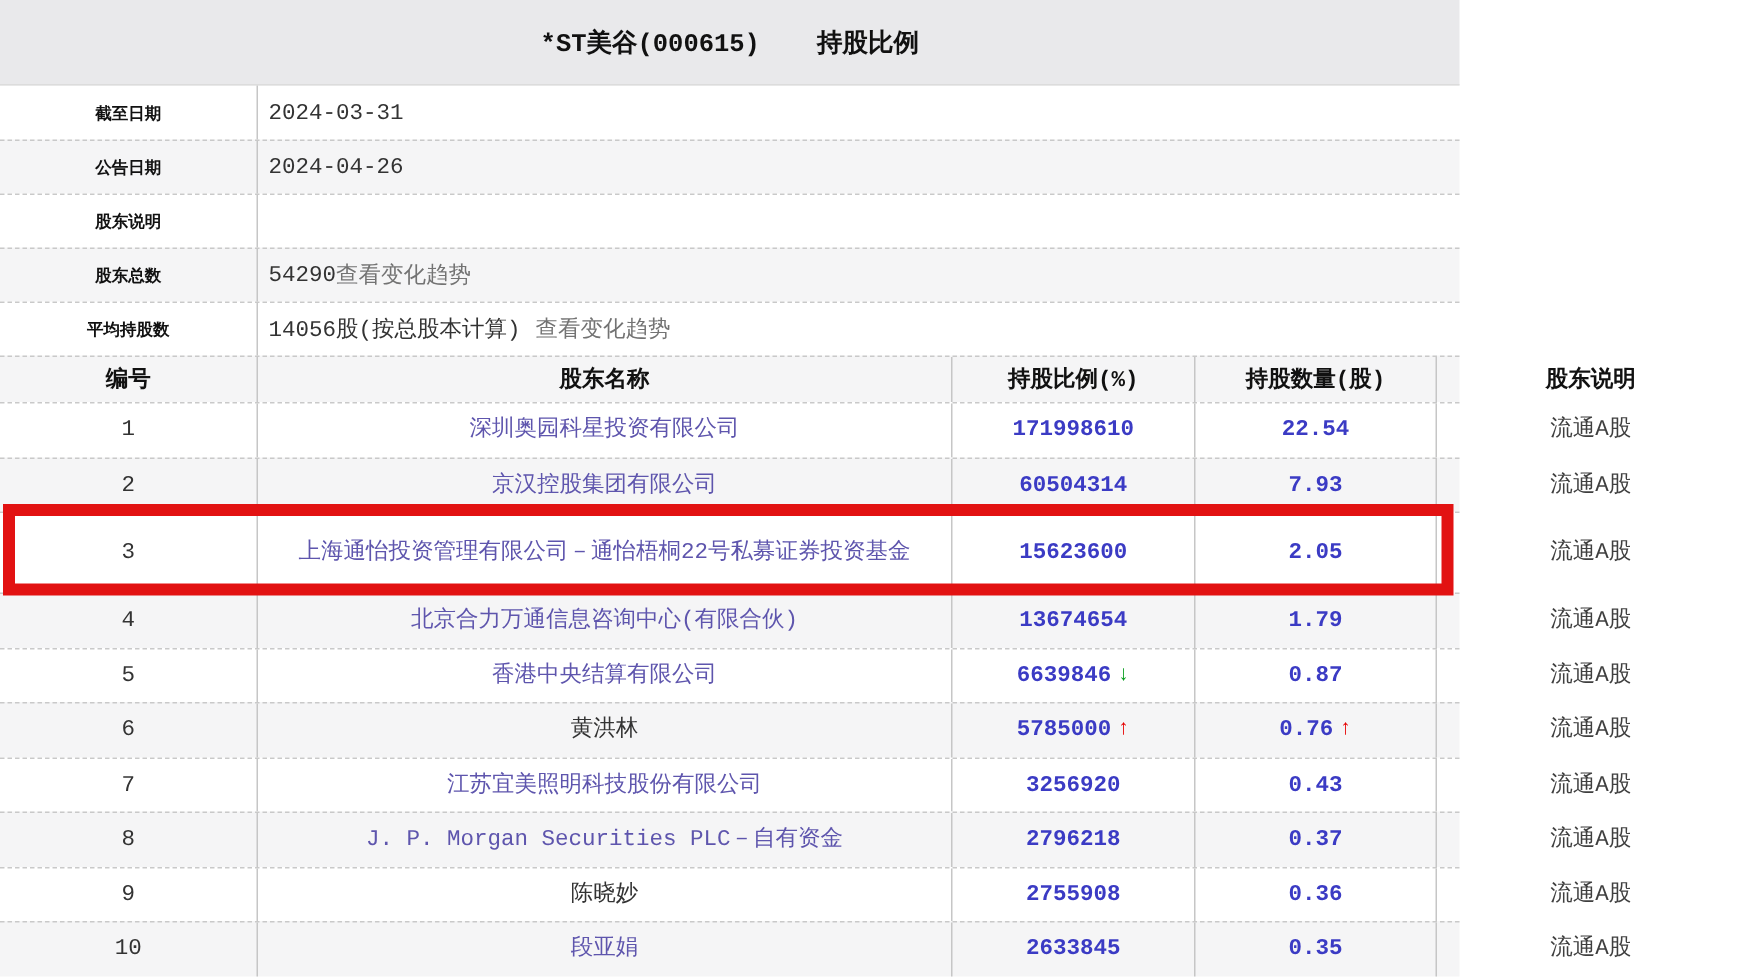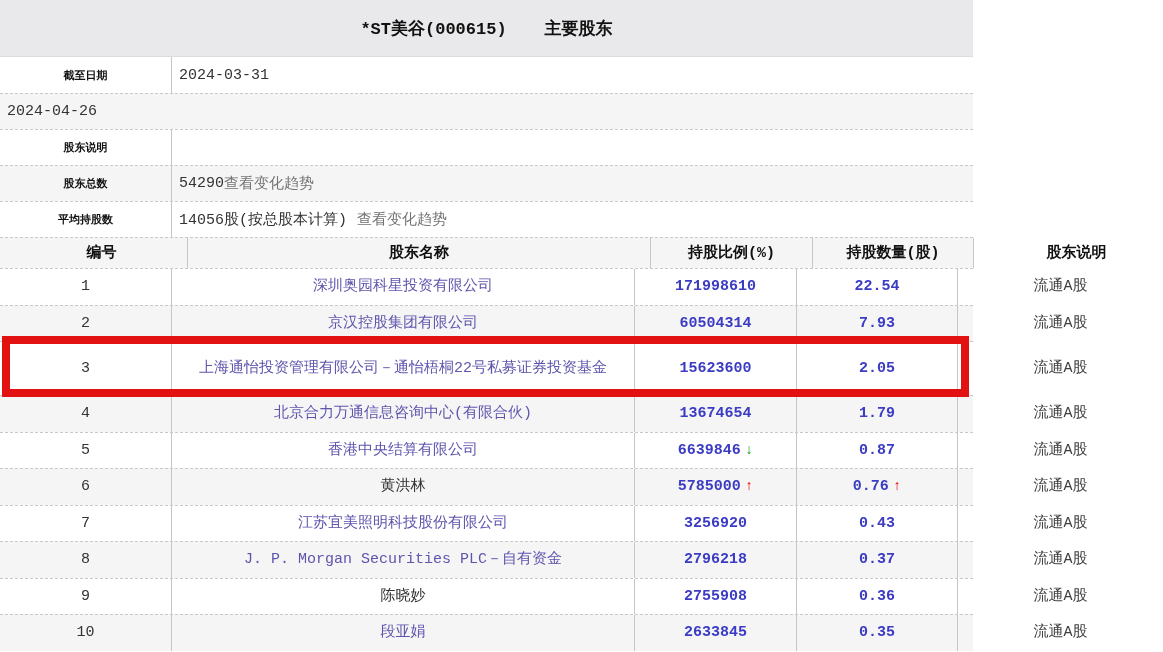--- a/index.html
+++ b/index.html
@@ -19,21 +19,21 @@
   .info-label { display:flex; align-items:center; justify-content:center;
                 font-weight:700; font-size:11px; color:#111;
                 border-right:1px solid #c6c6c6; }
   .info-value { display:flex; align-items:center; padding-left:7px;
                 font-size:15px; color:#333; }
   .link { color:#737373; cursor:pointer; }
   .link.spaced { margin-left:10px; }
 
   
   .t-grid { display:grid; grid-template-columns:172px 463px 162px 161px 205px; }
-  .t-header { height:31px; background:#f5f5f6; border-top:1px dashed #c9c9c9;padding-left:16px; }
+  .t-header { height:31px; background:#f5f5f6; border-top:1px dashed #c9c9c9; }
   .t-header .c { font-weight:700; color:#111; }
   .t-row { height:36.5px; border-top:1px dashed #c9c9c9; position:relative; }
   .t-row.stripe { background:#f5f5f6; }
   .t-row.tall { height:54px; }
   .c { display:flex; align-items:center; justify-content:center; font-size:15px;
        color:#333; text-align:center; line-height:19px; padding:0 6px; }
   .t-grid .c:not(:last-child) { border-right:1px solid #c6c6c6; }
   .name-link { color:#5e55ad; cursor:pointer; }
   .name-plain { color:#333; }
   .num { color:#3b3bc4;font-weight:bold; }
@@ -46,31 +46,32 @@
   .hl-overlay { position:absolute; left:2px; right:4px; top:-6px; bottom:-2px;
                 border:8px solid #e21212; z-index:4; pointer-events:none; }
 </style>
 </head>
 <body>
 
 <div class="page">
 
   <div class="titlebar">
     <span>*ST美谷(000615)</span>
-    <span>主要股东</span>
+    <span>持股比例</span>
   </div>
 
   <div>
     <div class="info-row">
       <div class="info-label">截至日期</div>
       <div class="info-value">
         <span>2024-03-31</span>
       </div>
     </div>
     <div class="info-row stripe">
+      <div class="info-label">公告日期</div>
       <div class="info-value">
         <span>2024-04-26</span>
       </div>
     </div>
     <div class="info-row">
       <div class="info-label">股东说明</div>
       <div class="info-value">
         <span></span>
       </div>
     </div>

